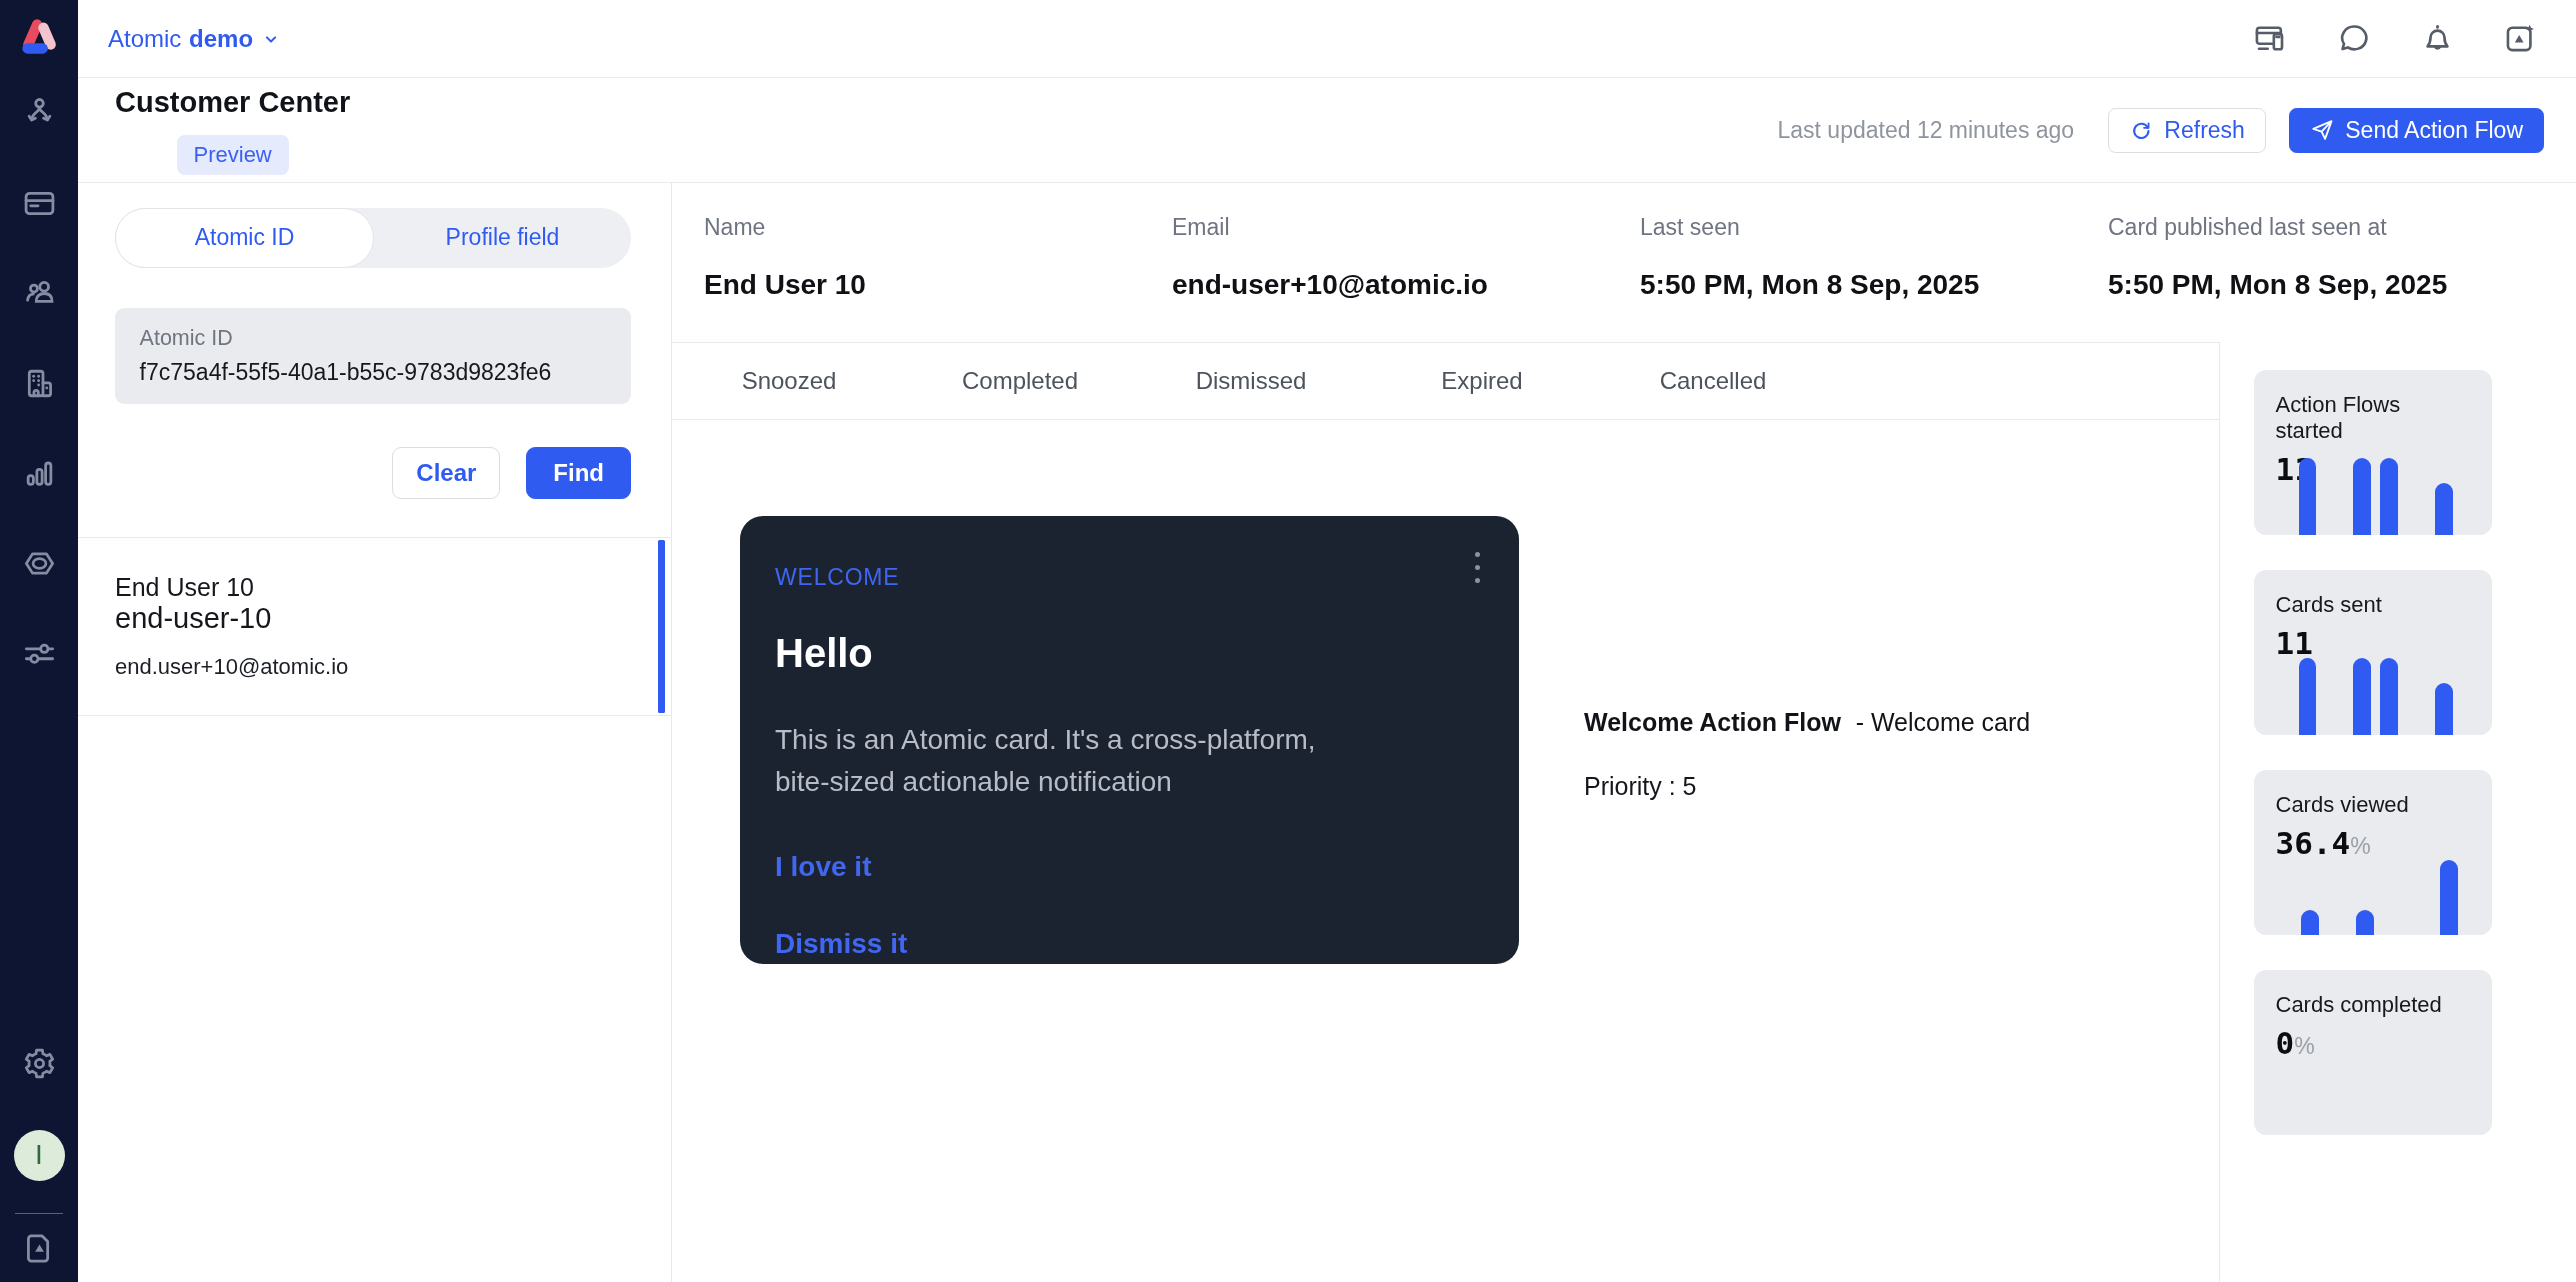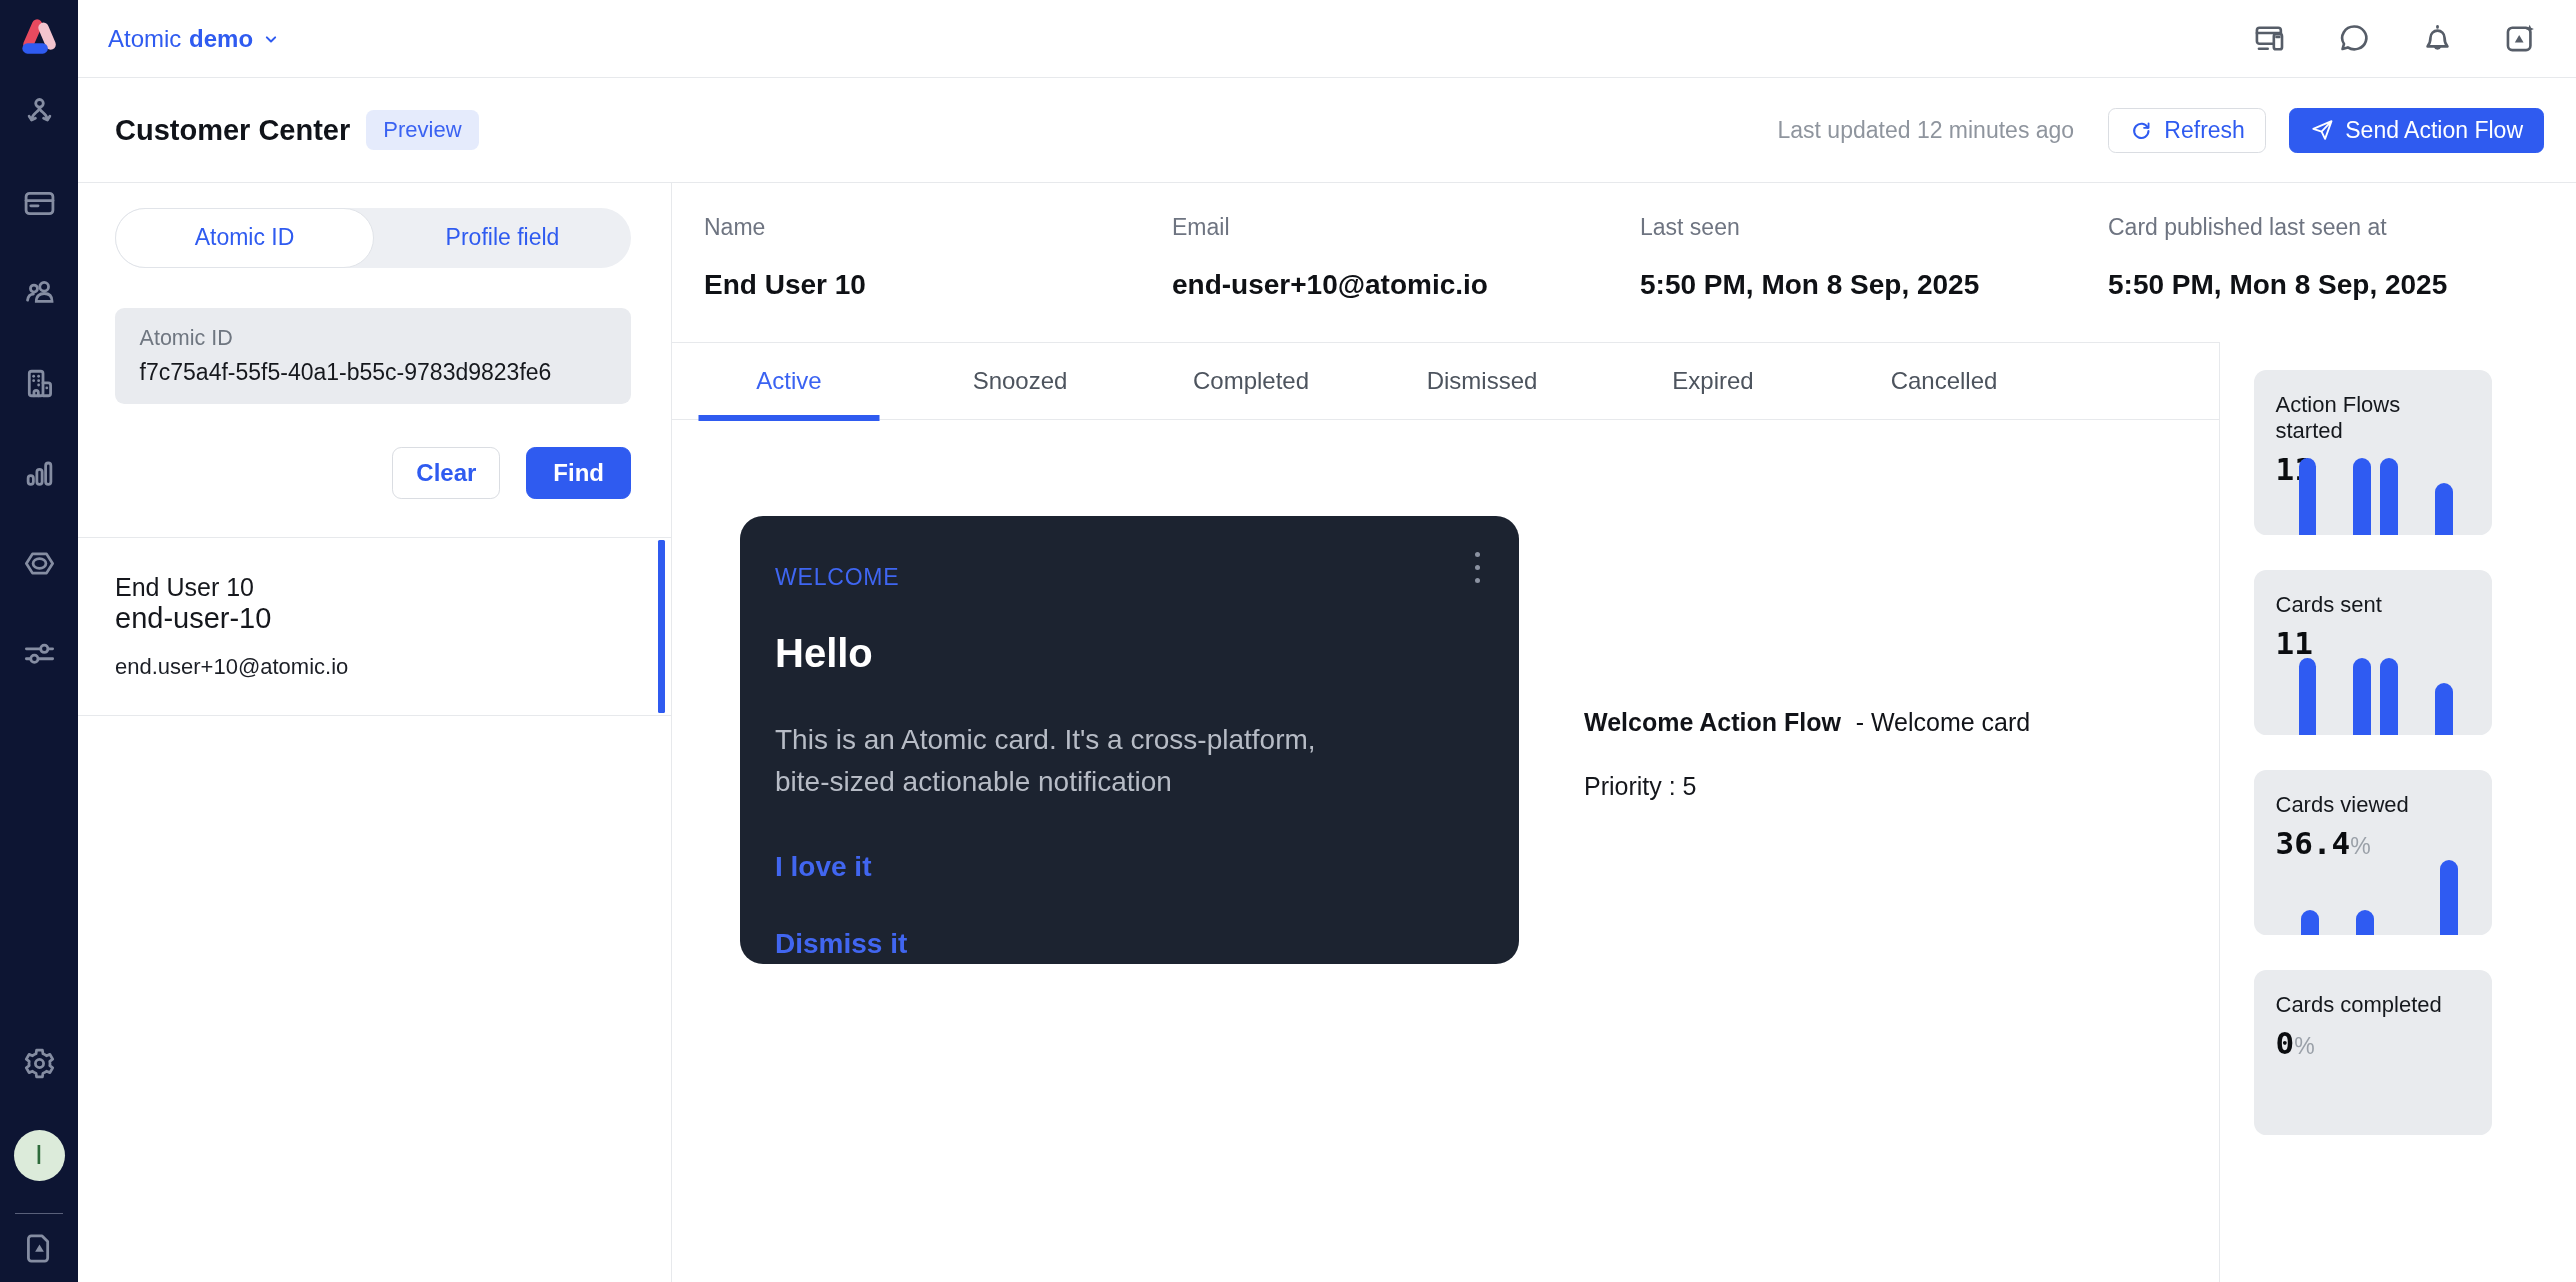--- a/index.html
+++ b/index.html
@@ -19,21 +19,21 @@
   
   .main { flex:1; display:flex; flex-direction:column; min-width:0; }
 
   .topbar { height:78px; border-bottom:1.5px solid #E7E9EC; display:flex; align-items:center; justify-content:space-between; padding:0 38px 0 30px; flex-shrink:0; }
   .workspace { display:flex; align-items:center; gap:7.7px; color:#2F5BF0; font-size:24px; cursor:pointer; }
   .workspace .ws-name { font-weight:bold; }
   .top-icons { display:flex; align-items:center; gap:48px; }
   .top-icons .tool { width:35px; height:35px; cursor:pointer; display:flex; align-items:center; justify-content:center; }
 
   .pagehead { height:105px; border-bottom:1.5px solid #E7E9EC; display:flex; align-items:center; justify-content:space-between; padding:0 32px 0 37px; flex-shrink:0; }
-  .ph-left { display:flex; align-items:center; gap:16px; }
+  .ph-left { display:flex; align-items:center; gap:16px;flex-direction:column; }
   .page-title { font-size:29px; font-weight:bold; color:#101319; }
   .badge { background:#E5EBFC; color:#3A62F2; font-size:22px; padding:7px 17px; border-radius:7.7px; }
   .ph-right { display:flex; align-items:center; gap:23px; }
   .updated { color:#8F959E; font-size:23px; margin-right:10.8px; }
   .btn { display:inline-flex; align-items:center; gap:10.8px; height:45px; padding:0 20px; border-radius:7.7px; font-size:23px; cursor:pointer; white-space:nowrap; }
   .btn-outline { background:#fff; border:1.5px solid #DADDE2; color:#2F5BF0; }
   .btn-primary { background:#2F5BF0; border:1.5px solid #2F5BF0; color:#fff; }
 
   .content { flex:1; display:flex; min-height:0; }
 
@@ -302,21 +302,20 @@
           <div class="info-col">
             <div class="info-label">Card published last seen at</div>
             <div class="info-value">5:50 PM, Mon 8 Sep, 2025</div>
           </div>
         </div>
 
         <div class="lower">
           <div class="main-col">
 
             <div class="tabs">
-              <div class="tab active">Active</div>
               <div class="tab">Snoozed</div>
               <div class="tab">Completed</div>
               <div class="tab">Dismissed</div>
               <div class="tab">Expired</div>
               <div class="tab">Cancelled</div>
             </div>
 
 
             <div class="card-row">
               <div class="atomic-card">

